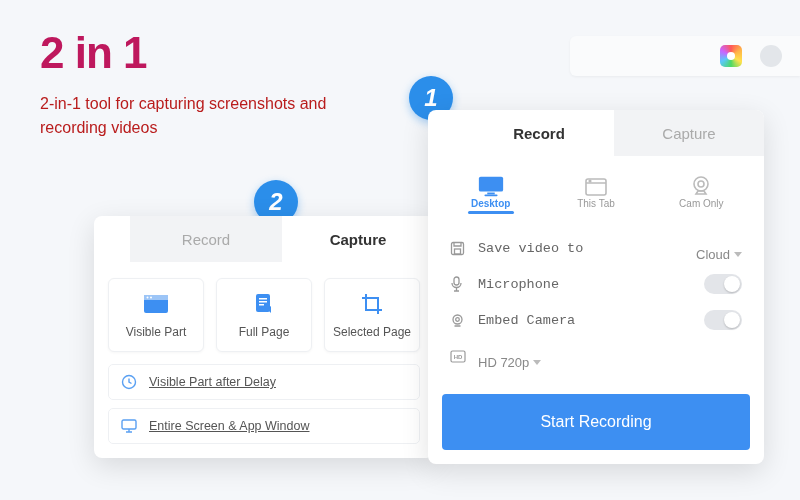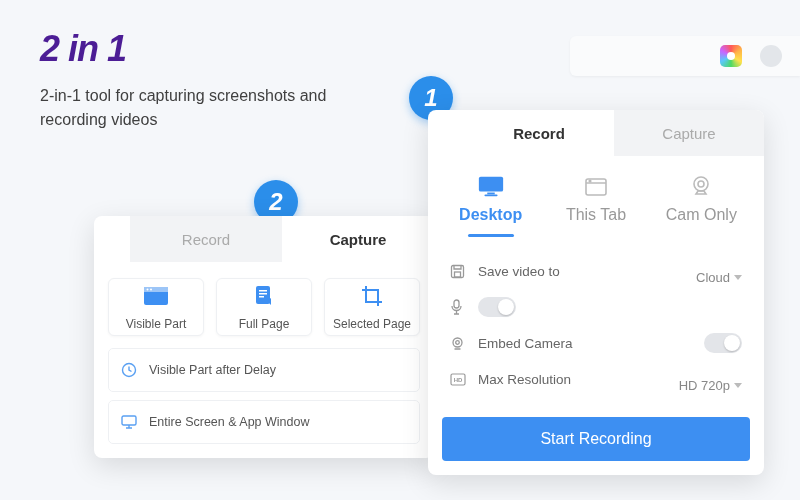--- a/index.html
+++ b/index.html
@@ -6,22 +6,22 @@
   body {
     width: 800px; height: 500px;
     font-family: -apple-system, BlinkMacSystemFont, "Segoe UI", Arial, sans-serif;
     background: #f5f7fa;
     position: relative;
     overflow: hidden;
     color: #333;
   }
   
   .hero { position: absolute; left: 40px; top: 28px; }
-  .hero h1 { font-size: 36px; font-weight: 700; color: #4c1d95; letter-spacing: -1px; font-style: italic; }
-  .hero p { margin-top: 14px; font-size: 16px; color: #404040; line-height: 1.5; max-width: 300px; }
+  .hero h1 { font-size: 44px; font-weight: 700; color: #be185d; letter-spacing: -1px; }
+  .hero p { margin-top: 14px; font-size: 16px; color: #b91c1c; line-height: 1.5; max-width: 300px; }
 
   
   .chrome-strip {
     position: absolute; right: 0; top: 36px;
     width: 230px; height: 40px;
     background: #fafbfc; border-radius: 6px 0 0 6px;
     display: flex; align-items: center; justify-content: flex-end;
     padding-right: 18px; gap: 18px;
     box-shadow: 0 1px 3px rgba(0,0,0,.05);
   }
@@ -62,63 +62,63 @@
   .panel-record { left: 428px; top: 110px; width: 336px; }
   .tabs { display:flex; height:46px;padding-left:36px; }
   .tab {
     flex:1; display:flex;align-items:center;justify-content:center;
     font-size:15px; color:#aaa; background:#f2f3f5; cursor:pointer;
   }
   .tab.active { background:#fff; color:#333; font-weight:600; }
 
   .modes { display:flex; padding:18px 10px 10px; }
   .mode {
-    flex:1; display:flex;flex-direction:column;align-items:center;gap:8px;
-    color:#999; font-size:16px; cursor:pointer;
+    flex:1; display:flex;flex-direction:column;align-items:center;
+    color:#999; font-size:10px; cursor:pointer;
   }
   .mode.active { color:#3d8ff2; font-weight:600; }
   .mode .micon { width:28px; height:24px; display:flex;align-items:center;justify-content:center;}
   .mode.active .underline{width:46px;height:3px;background:#3d8ff2;border-radius:2px;margin-top:2px;}
   .mode .underline{height:3px;}
 
   .settings { padding: 6px 22px 14px; }
   .srow {
     display:flex;align-items:center;gap:10px;
     height:36px; font-size:13.5px; color:#666;
   }
   .srow .sicon{width:18px;color:#999;display:flex;align-items:center;}
-  .srow .slabel{flex:1;}
+  .srow .slabel{flex:1;font-family:Liberation Mono, monospace;}
   .srow .sval{color:#888;font-size:13px;display:flex;align-items:center;gap:4px;margin-top:12px;}
   .caret{width:0;height:0;border-left:4px solid transparent;border-right:4px solid transparent;border-top:5px solid #bbb;}
   .toggle{width:38px;height:20px;border-radius:10px;background:#e3e5e9;position:relative;}
   .toggle::after{content:"";position:absolute;width:16px;height:16px;border-radius:50%;background:#fff;top:2px;right:2px;box-shadow:0 1px 2px rgba(0,0,0,.2);}
 
   .start-btn{
-    margin: 6px 14px 14px; height:44px;
+    margin: 6px 14px 14px; height:56px;
     background:#3d8ff2;color:#fff;border-radius:4px;
     display:flex;align-items:center;justify-content:center;
     font-size:16px; cursor:pointer;
   }
 
   
   .panel-capture { left: 94px; top: 216px; width: 340px; }
   .panel-capture .tabs .tab.active { font-weight:700; }
   .cap-cards{ display:flex; gap:12px; padding:16px 14px 12px;}
   .card{
     flex:1;background:#fff;border:1px solid #eef0f3;border-radius:6px;
     display:flex;flex-direction:column;align-items:center;justify-content:center;
-    height:58px;font-size:12px;color:#555;gap:8px;cursor:pointer;
+    height:74px;font-size:12px;color:#555;gap:8px;cursor:pointer;
     box-shadow: 0 1px 3px rgba(0,0,0,.04);
   }
   .card .cicon{color:#3d8ff2;height:26px;display:flex;align-items:center;}
   .cap-list{padding:0 14px 14px;display:flex;flex-direction:column;gap:8px;}
   .cap-item{
-    height:44px;border:1px solid #eef0f3;border-radius:5px;
+    height:36px;border:1px solid #eef0f3;border-radius:5px;
     display:flex;align-items:center;gap:10px;padding:0 12px;
-    font-size:12.5px;color:#555;cursor:pointer;
+    font-size:12.5px;color:#555;cursor:pointer;text-decoration:underline;
   }
   .cap-item .liicon{color:#5aa0f2;width:18px;display:flex;align-items:center;}
 
   svg { display:block; }
 </style>
 </head>
 <body>
 
 <div class="hero">
   <h1>2 in 1</h1>
@@ -251,41 +251,41 @@
           <span class="caret"></span>
       </span>
     </div>
     <div class="srow">
       <span class="sicon">
         <svg width="13" height="16" viewBox="0 0 13 16" fill="none" stroke="#999" stroke-width="1.3">
             <rect x="4" y="1" width="5" height="8" rx="2.5"></rect>
             <path d="M2 7a4.5 4.5 0 009 0M6.5 11.5V15M4 15h5"></path>
           </svg>
       </span>
+      <span class="slabel">Microphone</span>
       <div class="toggle"></div>
     </div>
     <div class="srow">
       <span class="sicon">
         <svg width="15" height="15" viewBox="0 0 15 15" fill="none" stroke="#999" stroke-width="1.3">
             <circle cx="7.5" cy="6.5" r="4.5"></circle>
             <circle cx="7.5" cy="6.5" r="1.8"></circle>
             <path d="M4.5 13h6"></path>
           </svg>
       </span>
       <span class="slabel">Embed Camera</span>
       <div class="toggle"></div>
     </div>
     <div class="srow">
       <span class="sicon">
         <svg width="16" height="13" viewBox="0 0 16 13" fill="none" stroke="#999" stroke-width="1.2">
             <rect x="1" y="1" width="14" height="11" rx="1.5"></rect>
             <text x="8" y="9" font-size="6" text-anchor="middle" fill="#999" stroke="none" font-family="Arial" font-weight="bold">HD</text>
           </svg>
       </span>
-      <span class="slabel">Max Resolution</span>
       <span class="sval">
         <span>HD 720p</span>
           <span class="caret"></span>
       </span>
     </div>
   </div>
 
   <div class="start-btn">Start Recording</div>
 </div>
 

